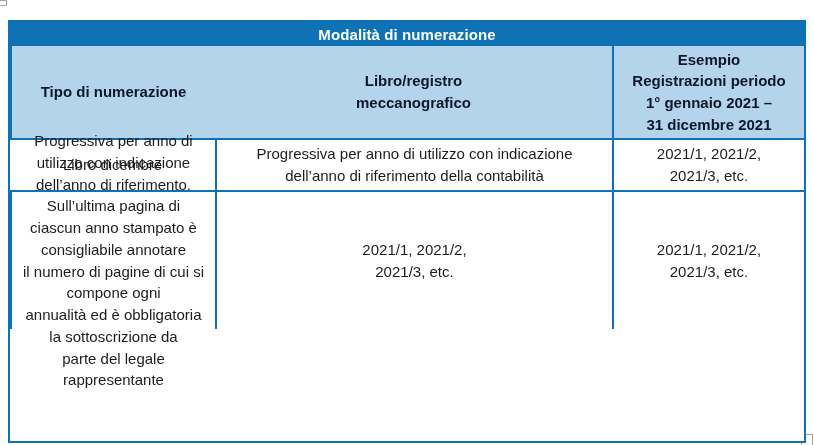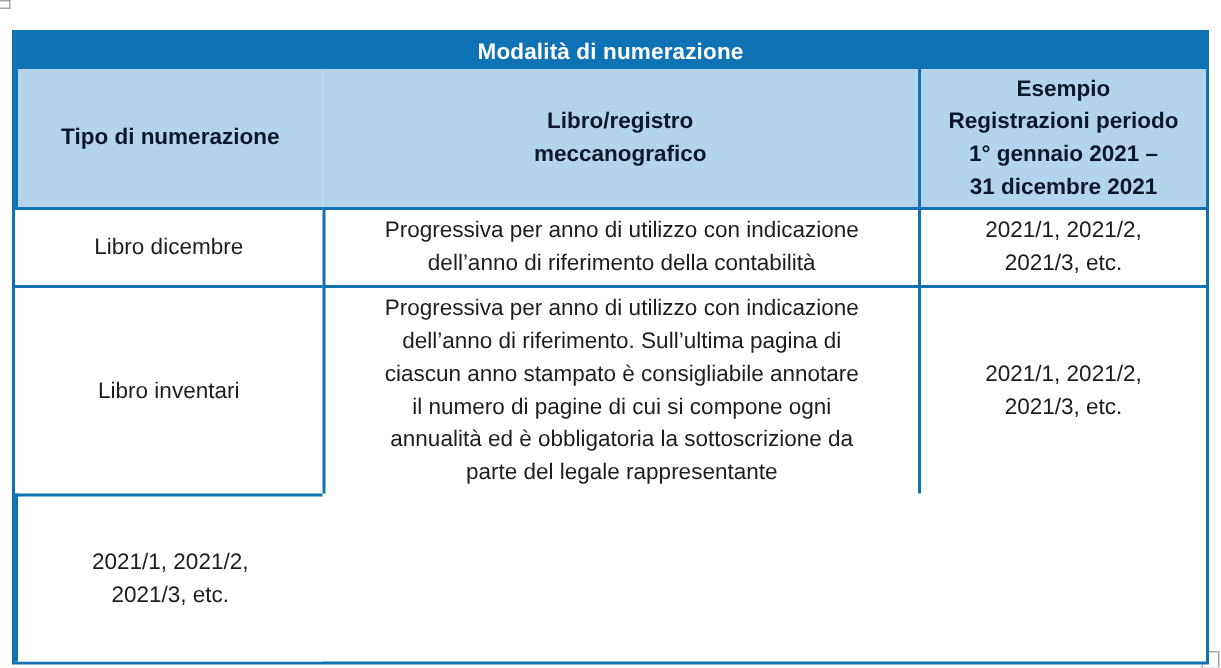--- a/index.html
+++ b/index.html
@@ -102,23 +102,20 @@
       <div class="cell c1 bt">
         <div>Libro dicembre</div>
       </div>
       <div class="cell c2 bt">
         <div>Progressiva per anno di utilizzo con indicazione<br>dell’anno di riferimento della contabilità</div>
       </div>
       <div class="cell c3 bt">
         <div><span class="b">2021/1, 2021/2,</span><br><span class="b">2021/3,</span><span> etc.</span></div>
       </div>
 
-      <div class="cell c1 bt">
-        <div>Libro inventari</div>
-      </div>
       <div class="cell c2 bt">
         <div>Progressiva per anno di utilizzo con indicazione<br>dell’anno di riferimento. Sull’ultima pagina di<br>ciascun anno stampato è consigliabile annotare<br>il numero di pagine di cui si compone ogni<br>annualità ed è obbligatoria la sottoscrizione da<br>parte del legale rappresentante</div>
       </div>
       <div class="cell c3 bt">
         <div><span class="b">2021/1, 2021/2,</span><br><span class="b">2021/3,</span><span> etc.</span></div>
       </div>
 
       <div class="cell c3 bt">
         <div><span class="b">2021/1, 2021/2,</span><br><span class="b">2021/3,</span><span> etc.</span></div>
       </div>

